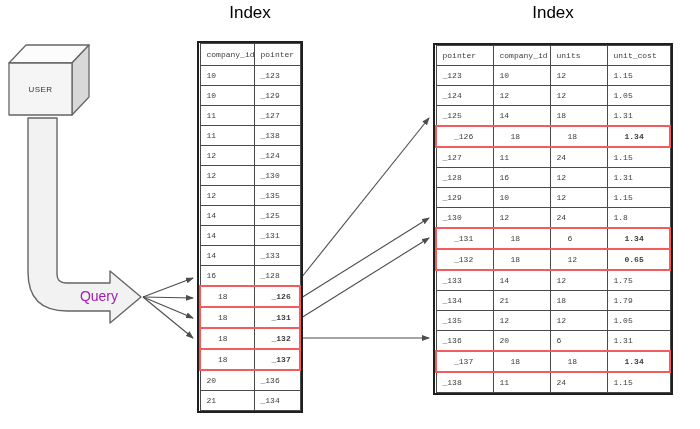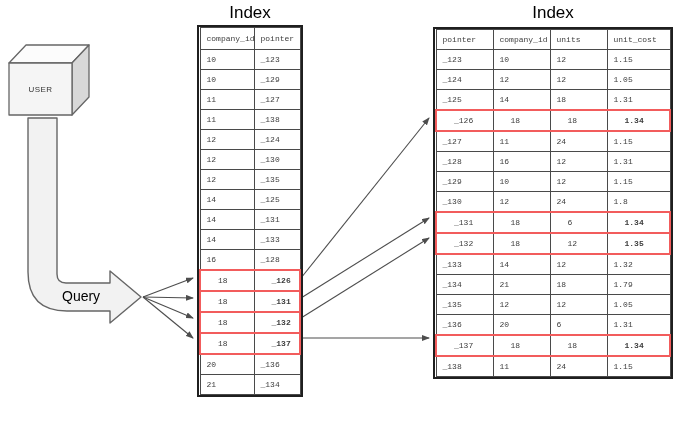--- a/index.html
+++ b/index.html
@@ -8,39 +8,39 @@
     position:relative; width:700px; height:429px; background:#ffffff;
     font-family:"Liberation Sans", sans-serif; overflow:hidden;
   }
   #arrow-layer { position:absolute; left:0; top:0; width:700px; height:429px; }
   .tbl-title {
     position:absolute; top:3px; height:20px; text-align:center;
     font-size:17px; color:#000; line-height:20px;
   }
   #index-title { left:197px; width:106px; }
   #main-title  { left:433px; width:240px; }
-  .tbl-wrap { position:absolute; border:2px solid #1f1f1f; background:#fff; }
+  .tbl-wrap { position:absolute; border:2px solid #1f1f1f; background:#fff;margin-top:16px; }
   #index-wrap { left:197px; top:25px; width:102px; }
   #main-wrap  { left:433px; top:27px; width:236px; }
   table { border-collapse:collapse; table-layout:fixed; width:100%; }
   th, td {
     border:1px solid var(--grid);
     font-family:"Liberation Mono","DejaVu Sans Mono",monospace;
     font-size:8px; font-weight:normal; color:var(--txt);
     text-align:left; padding:0 0 0 6px; height:19px;
     overflow:hidden; white-space:nowrap;
   }
   #index-wrap th { height:21px; }
   #main-wrap th { height:19px; }
   tr.hl td { border-top:2px solid var(--hl); border-bottom:2px solid var(--hl);padding-left:17px; }
   tr.hl td:first-child { border-left:2px solid var(--hl); }
   tr.hl td:last-child  { border-right:2px solid var(--hl);font-weight:bold; }
   #query-label {
-    position:absolute; left:62px; top:288px; width:56px; text-align:left;
-    font-size:14px; color:#000000;
+    position:absolute; left:62px; top:288px; width:56px; text-align:right;
+    font-size:14px; color:#a21caf;
   }
 </style>
 </head>
 <body>
 
 <div id="diagram">
 
   <svg id="arrow-layer" viewBox="0 0 700 429" xmlns="http://www.w3.org/2000/svg">
     <defs>
       <marker id="ah" markerWidth="8" markerHeight="6" refX="7" refY="3" orient="auto" markerUnits="userSpaceOnUse">
@@ -225,27 +225,27 @@
           <tr class="hl">
             <td>_131</td>
             <td>18</td>
             <td>6</td>
             <td>1.34</td>
           </tr>
           <tr class="hl">
             <td>_132</td>
             <td>18</td>
             <td>12</td>
-            <td>1.35</td>
+            <td>0.65</td>
           </tr>
           <tr>
             <td>_133</td>
             <td>14</td>
             <td>12</td>
-            <td>1.32</td>
+            <td>1.75</td>
           </tr>
           <tr>
             <td>_134</td>
             <td>21</td>
             <td>18</td>
             <td>1.79</td>
           </tr>
           <tr>
             <td>_135</td>
             <td>12</td>

